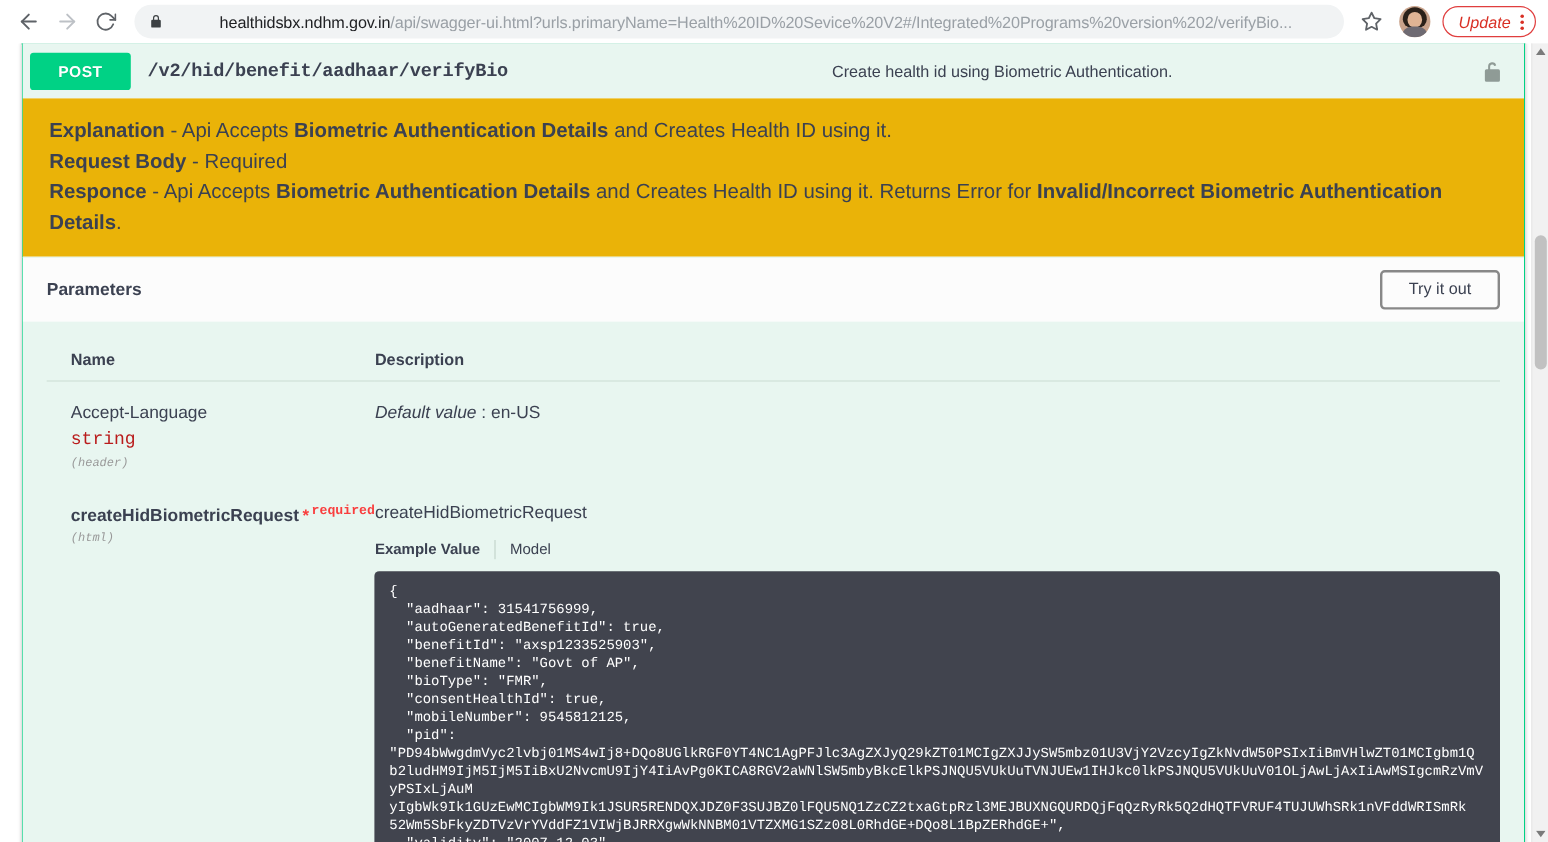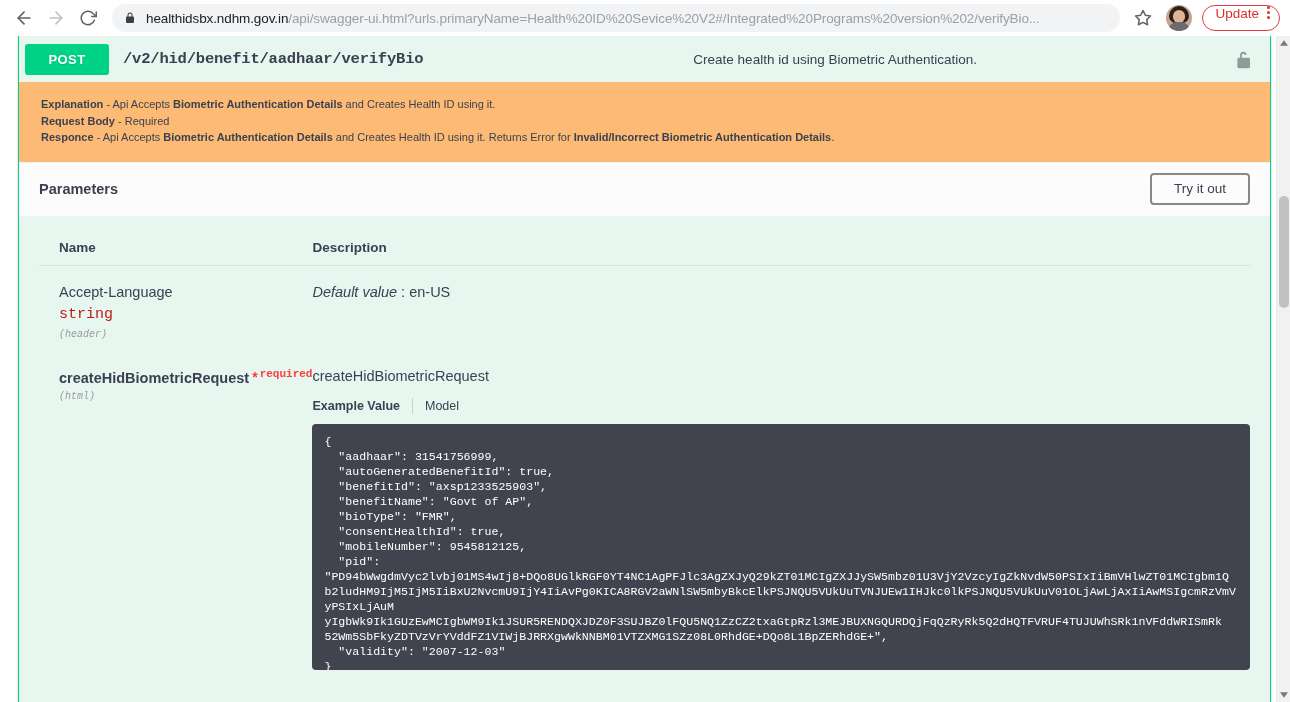--- a/index.html
+++ b/index.html
@@ -36,20 +36,21 @@
     height: 28px;
     background: #f1f3f4;
     border-radius: 14px;
     display: flex;
     align-items: center;
     padding: 0 12px;
     margin-left: 6px;
     margin-right: 4px;
     min-width: 0;
     overflow: hidden;
+    gap: 37px;
   }
   .lock-small { flex: 0 0 auto; margin-right: 10px; color: #3c4043; display:flex; }
   .url-text {
     font-size: 13.5px;
     color: #9aa0a6;
     white-space: nowrap;
     overflow: hidden;
     text-overflow: ellipsis;
     letter-spacing: -0.1px;
   }
@@ -80,24 +81,25 @@
   .avatar-btn .body {
     position: absolute; left: 2px; bottom: 0; width: 22px; height: 9px;
     background: #6e6a72; border-radius: 11px 11px 0 0;
   }
   .update-btn {
     height: 26px; flex: 0 0 auto;
     border: 1px solid #e03e3e;
     border-radius: 13px;
     color: #d93025;
     font-size: 13.5px;
-    display: flex; align-items: flex-start;
+    display: flex; align-items: center;
     padding: 0 6px 0 12px;
     gap: 5px;
     background: transparent;
+    font-style: italic;
   }
   .kebab { display: flex; flex-direction: column; gap: 2px; padding: 0 3px; }
   .kebab i { width: 3px; height: 3px; border-radius: 50%; background: #d93025; display:block; }
 
   
   .page {
     position: relative;
     height: 666px;
     background: #ffffff;
     overflow: hidden;
@@ -163,23 +165,23 @@
     font-size: 13.5px;
     color: #3b4151;
     margin-left: 12px;
     flex: 1 1 auto;
     text-align: center;
   }
   .op-lock { margin-left: auto; padding-right: 6px; display: flex; align-items:center; }
 
   
   .op-body {
-    background: #fdba74;
+    background: #eab308;
     padding: 14px 22px 16px 22px;
-    font-size: 11px;
+    font-size: 17px;
     color: #3b4151;
     line-height: 1.5;
   }
   .op-body b { font-weight: bold; }
 
   
   .params-header {
     background: #fcfcfc;
     border-top: 1px solid #e8f6f0;
     display: flex;

